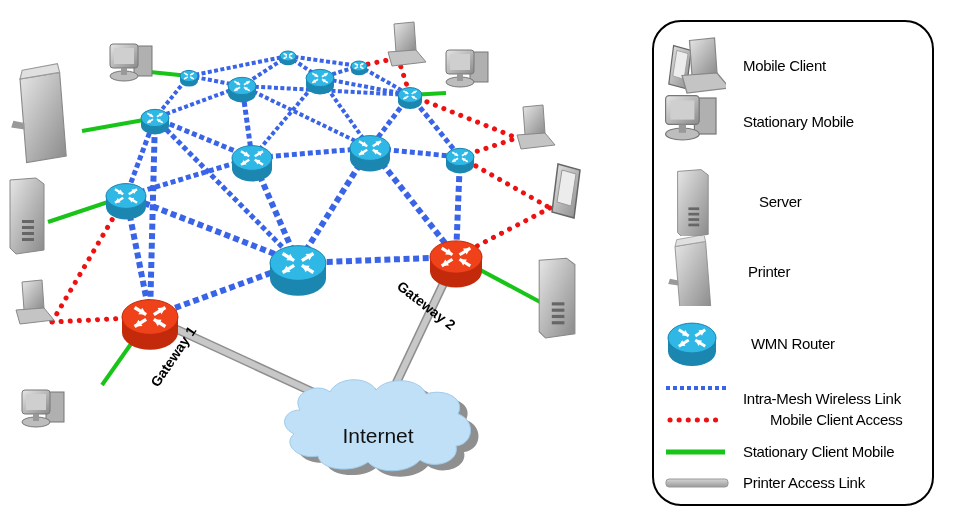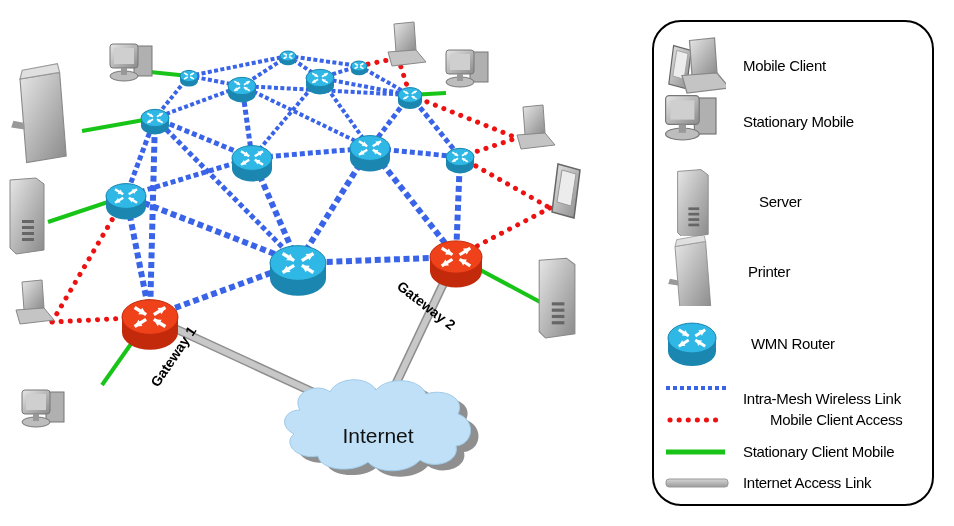--- a/index.html
+++ b/index.html
@@ -413,21 +413,21 @@
       <span class="legend-label" style="left: 89px; top: 421px;">Stationary Client Mobile</span>
       <svg class="legend-icon" width="70" height="14" style="left: 10px; top: 423px;">
         <defs>
           <linearGradient id="gPipe7" x1="0" y1="0" x2="0" y2="1">
             <stop offset="0" stop-color="#d6d6d6"></stop>
             <stop offset="1" stop-color="#9a9a9a"></stop>
           </linearGradient>
         </defs>
         <line x1="2" y1="7" x2="61" y2="7" stroke="#19c419" stroke-width="5"></line>
       </svg>
-      <span class="legend-label" style="left: 89px; top: 452px;">Internet Access Link</span>
+      <span class="legend-label" style="left: 89px; top: 452px;">Printer Access Link</span>
       <svg class="legend-icon" width="70" height="14" style="left: 10px; top: 454px;">
         <defs>
           <linearGradient id="gPipe8" x1="0" y1="0" x2="0" y2="1">
             <stop offset="0" stop-color="#d6d6d6"></stop>
             <stop offset="1" stop-color="#9a9a9a"></stop>
           </linearGradient>
         </defs>
         <rect x="2" y="3" width="62" height="8" rx="3" fill="url(#gPipe8)" stroke="#999"></rect>
       </svg>
     </div>

